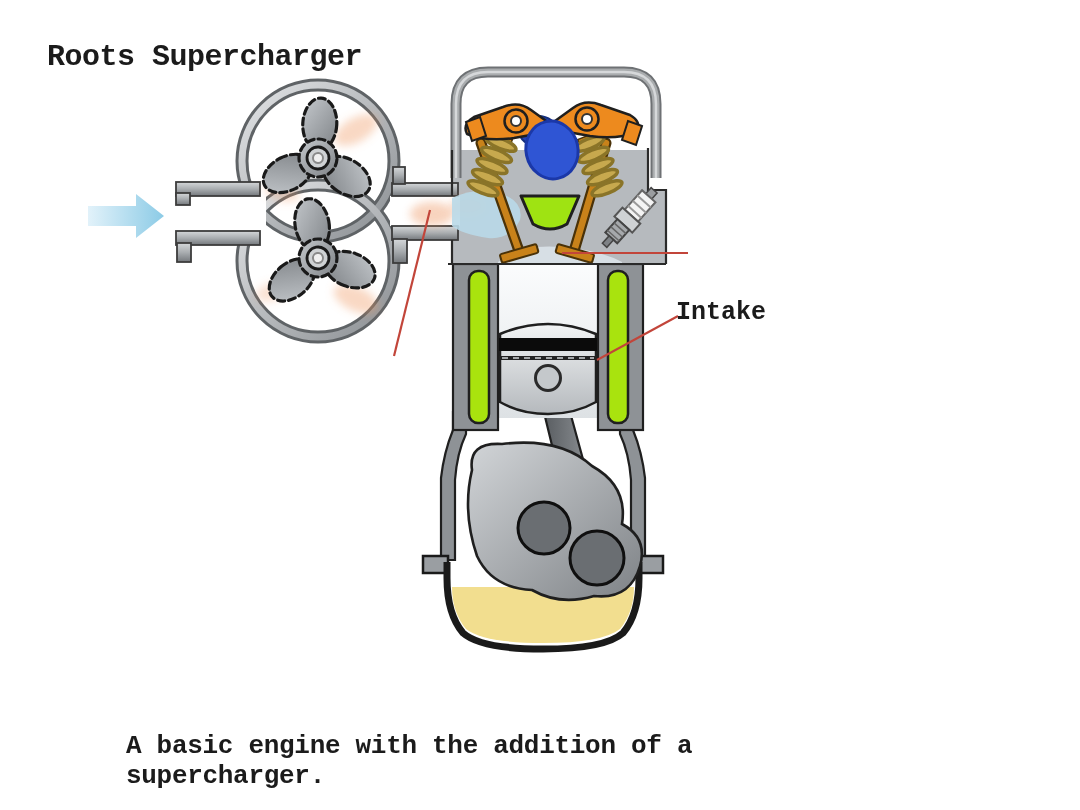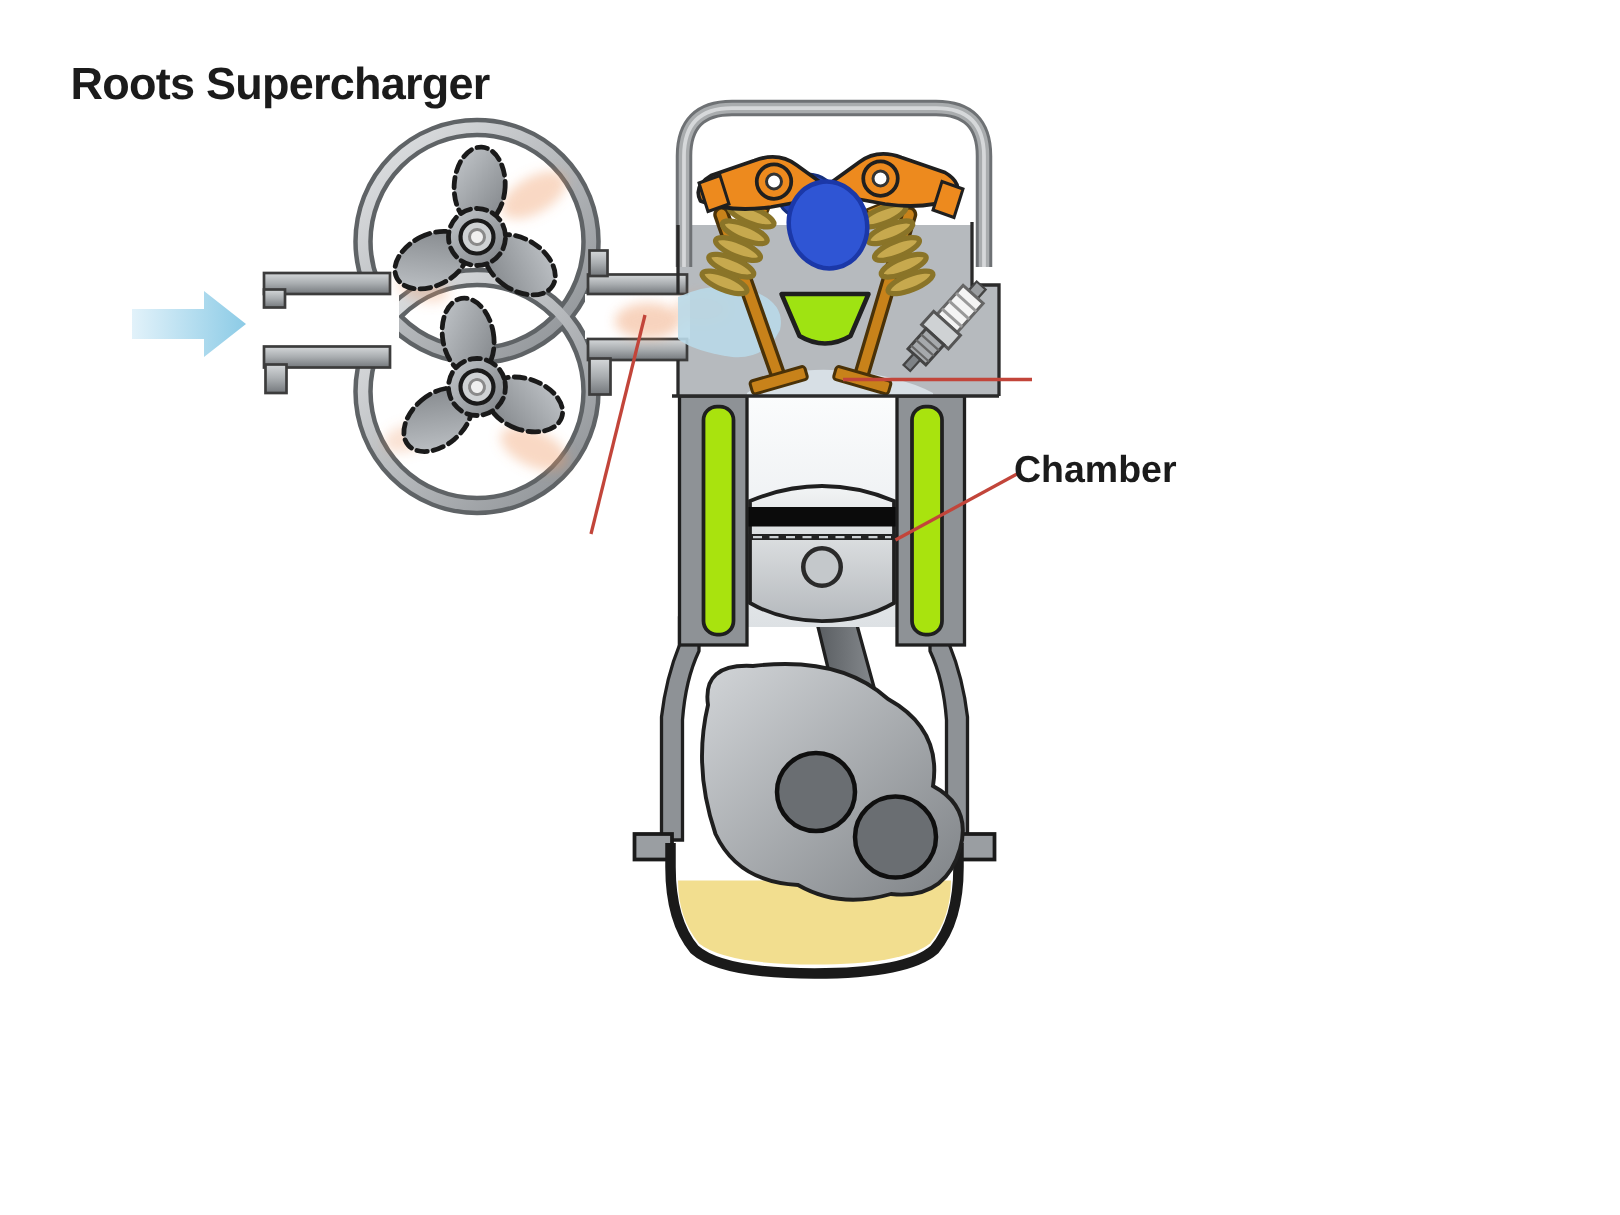--- a/index.html
+++ b/index.html
@@ -1,17 +1,17 @@
 <!DOCTYPE html>
 <html><head>
 <meta charset="utf-8">
 <style>
   html,body{margin:0;padding:0;background:#ffffff;}
   .stage{position:relative;width:856px;height:810px;background:#ffffff;overflow:hidden;
-         font-family:Liberation Sans, sans-serif;}
+         font-family:Liberation Mono, monospace;}
   .stage svg{position:absolute;left:0;top:0;}
   .t{position:absolute;font-weight:700;color:#1b1b1b;line-height:1.15;white-space:pre-line;}
   .title{left:47px;top:40px;font-size:30px;letter-spacing:-0.5px;}
   .lbl{font-size:25px;}
   .lbl-combustion{left:664px;top:211px;width:212px;text-align:center;line-height:32px;}
   .lbl-piston{left:676px;top:299px;}
   .lbl-intake{left:318px;top:362px;}
   .caption{left:126px;top:732px;font-size:26px;letter-spacing:-0.3px;}
 </style>
 </head>
@@ -240,15 +240,16 @@
   <polygon points="88,206 136,206 136,194 164,216 136,238 136,226 88,226" fill="url(#gArrow)"></polygon>
 
   <g stroke-width="2.2" fill="none">
     <line x1="562" y1="253" x2="688" y2="253" stroke="#C2453A"></line>
     <line x1="597" y1="360" x2="678" y2="316" stroke="#C2453A"></line>
     <line x1="394" y1="356" x2="430" y2="210" stroke="#C2453A"></line>
   </g>
 </svg>
 
 <div class="t title">Roots Supercharger</div>
-<div class="t lbl lbl-piston">Chamber</div>
+<div class="t lbl lbl-piston">Intake</div>
+<div class="t caption">A basic engine with the addition of a supercharger.</div>
 
 </div>
 
 </body></html>

